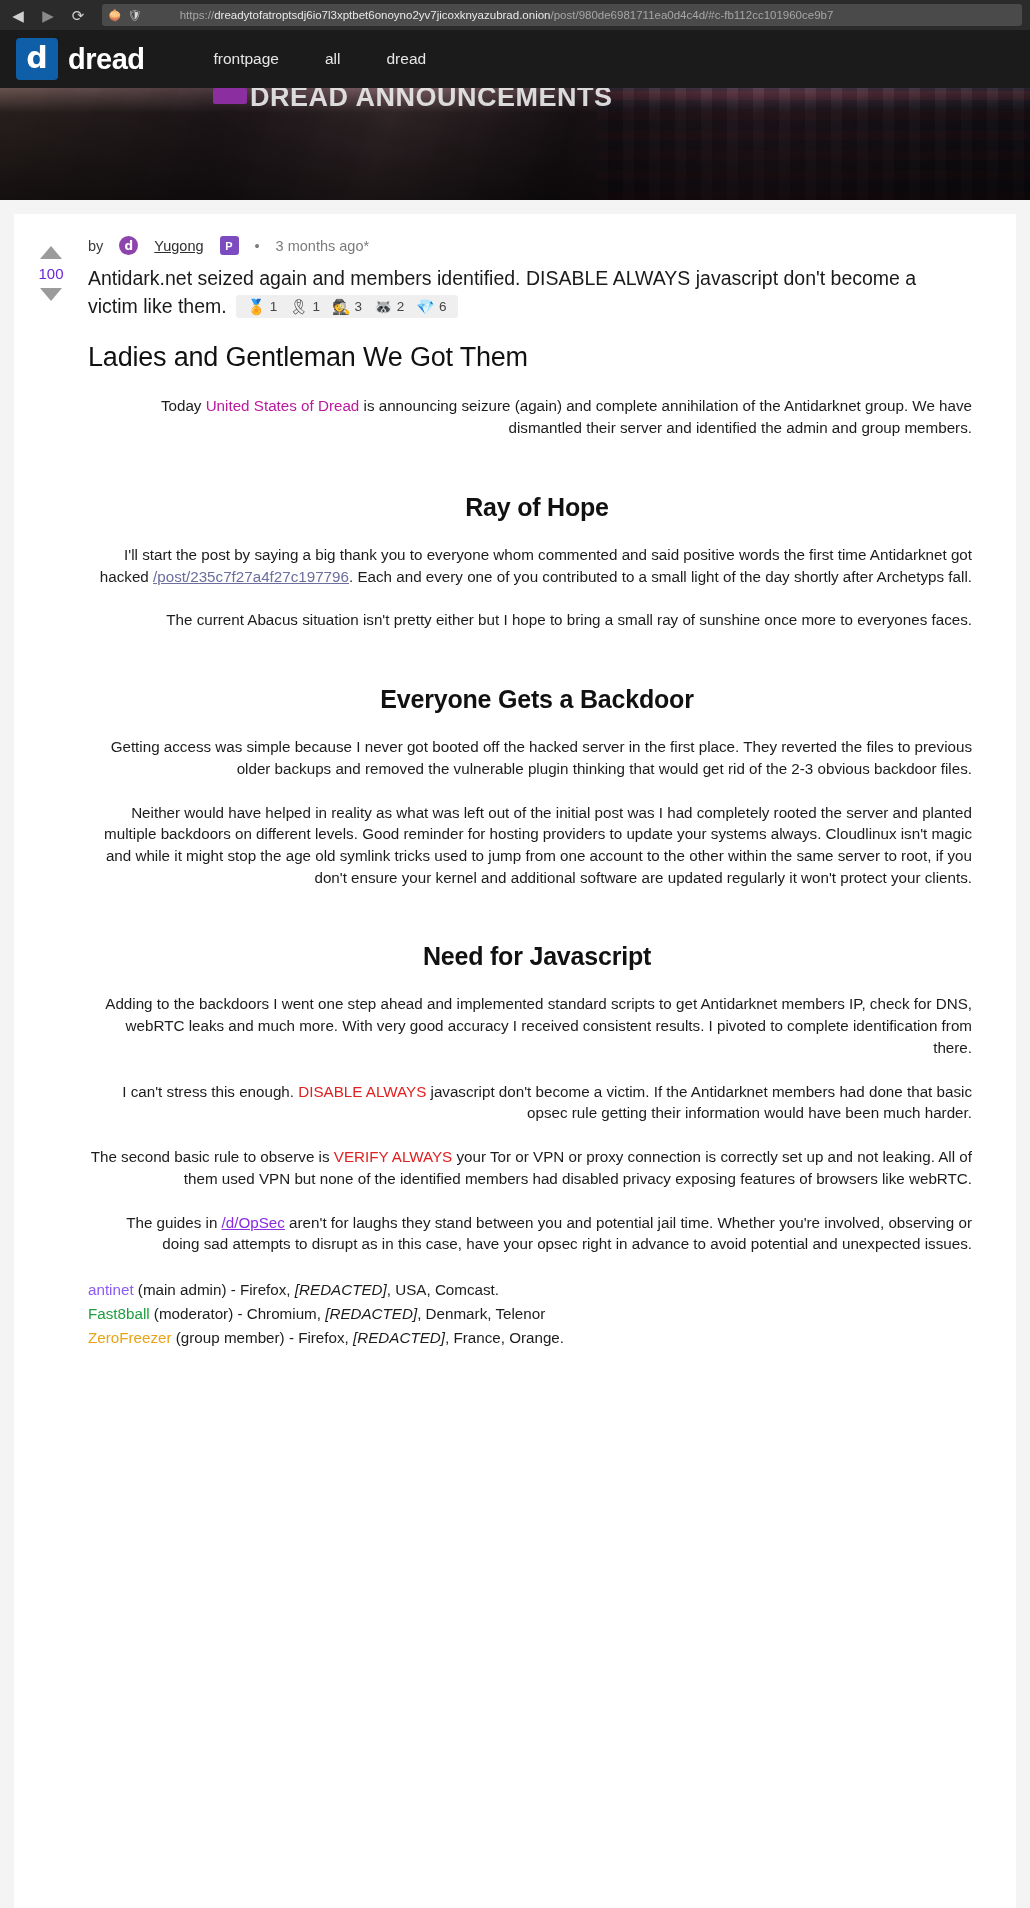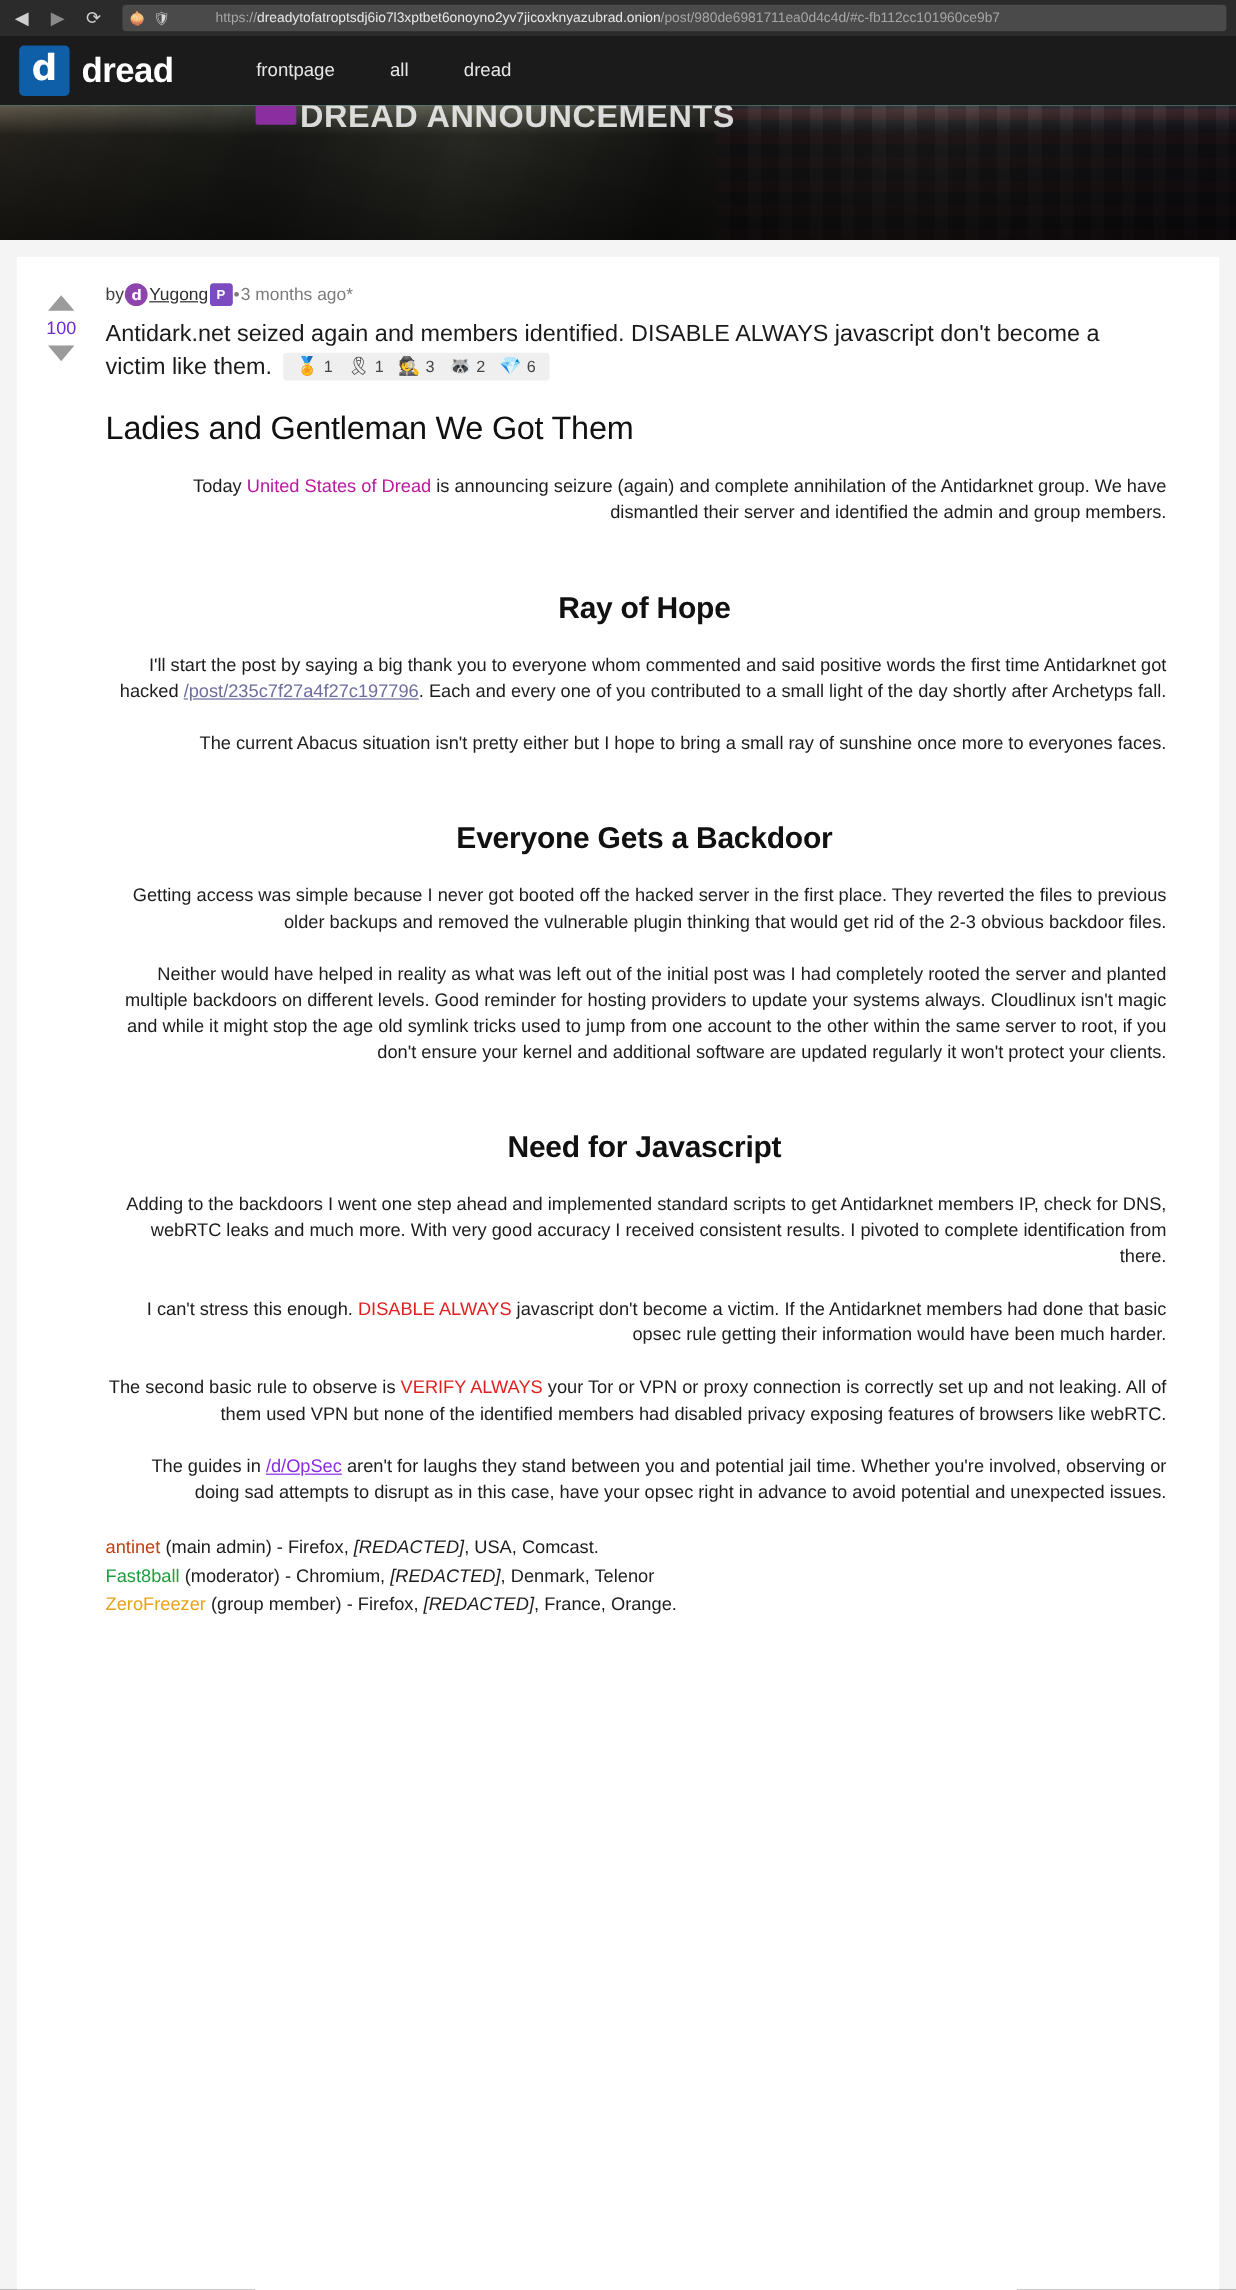--- a/index.html
+++ b/index.html
@@ -99,21 +99,21 @@
     font-size: 15.5px;
     text-decoration: none;
     padding: 0 23px;
   }
 
   
   .banner {
     height: 112px;
     position: relative;
     overflow: hidden;
-    background: #0f766e;
+    background: #a21caf;
   }
   .banner-art {
     position: absolute;
     inset: 0;
     background:
       linear-gradient(105deg, rgba(140,120,100,.9) 0%, rgba(90,80,70,.85) 22%, rgba(170,150,130,.8) 38%, rgba(70,60,55,.9) 55%, rgba(150,120,110,.75) 72%, rgba(60,55,60,.95) 100%),
       repeating-linear-gradient(12deg, rgba(255,255,255,.05) 0 14px, rgba(0,0,0,.07) 14px 30px),
       repeating-linear-gradient(-70deg, rgba(200,180,160,.12) 0 22px, rgba(40,35,30,.16) 22px 48px);
   }
   .banner-art::after {
@@ -203,21 +203,21 @@
   .post-main {
     margin-left: 74px;
     padding-right: 30px;
     padding-top: 22px;
   }
   .byline {
     font-size: 14.5px;
     color: #555;
     display: flex;
     align-items: center;
-    gap: 1px;
+    gap: 16px;
     margin-bottom: 10px;
   }
   .byline .by { color: #3c3c3c; }
   .av {
     width: 19px; height: 19px;
     border-radius: 50%;
     background: #8e44ad;
     color: #fff;
     font-size: 12px;
     font-weight: 700;
@@ -300,21 +300,21 @@
   }
   a.link-u {
     color: #6d6d9e;
     text-decoration: underline;
   }
   a.opsec {
     color: #8a2be2;
     text-decoration: underline;
   }
   .red { color: #e02020; }
-  .red-name { color: #c2410c; }
+  .red-name { color: #8b5cf6; }
   .green-name { color: #1e9e3e; }
   .orange-name { color: #e8a317; }
   .redact { font-style: italic; color: #1c1c1c; }
   .userlist {
     font-size: 15.2px;
     line-height: 1.44;
     color: #1c1c1c;
     margin-top: 24px;
   }
   .userlist div { margin-bottom: 2px; }

